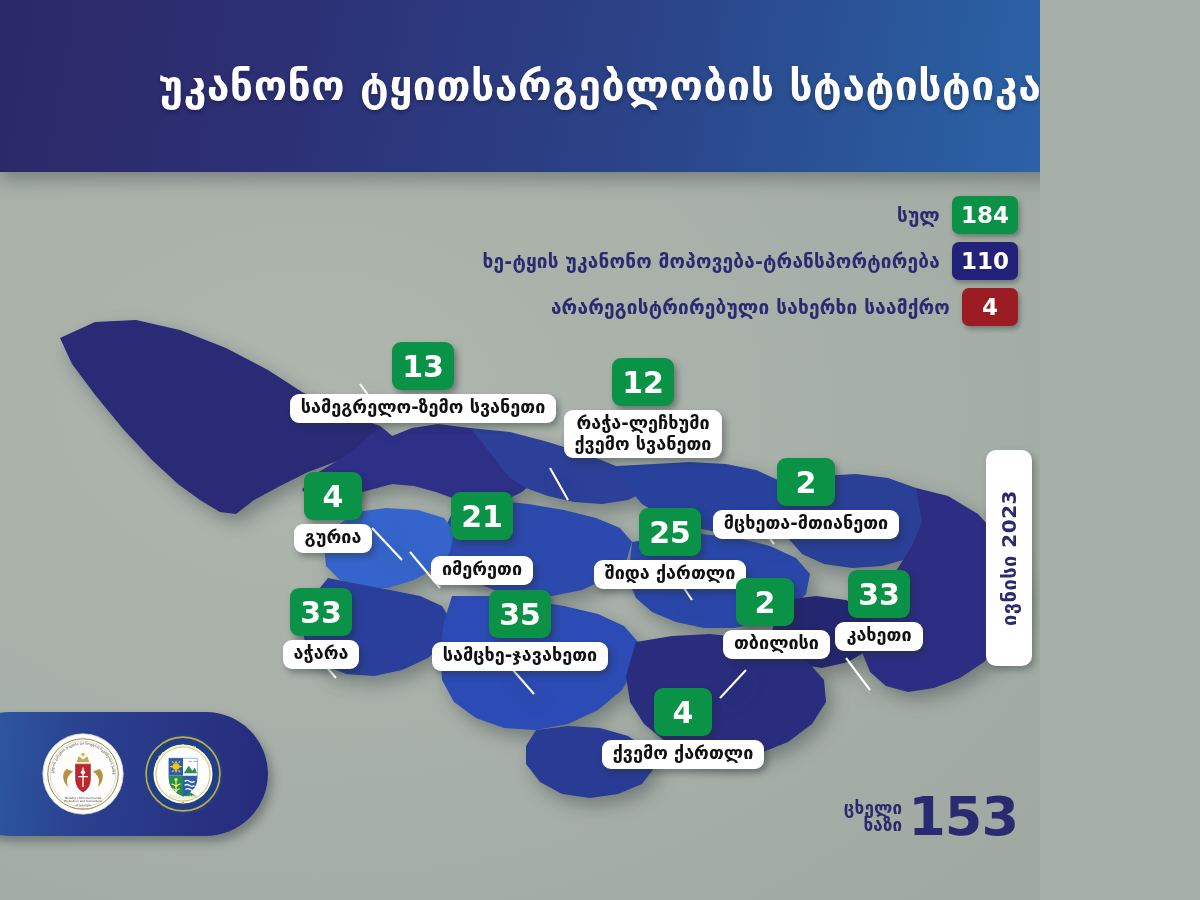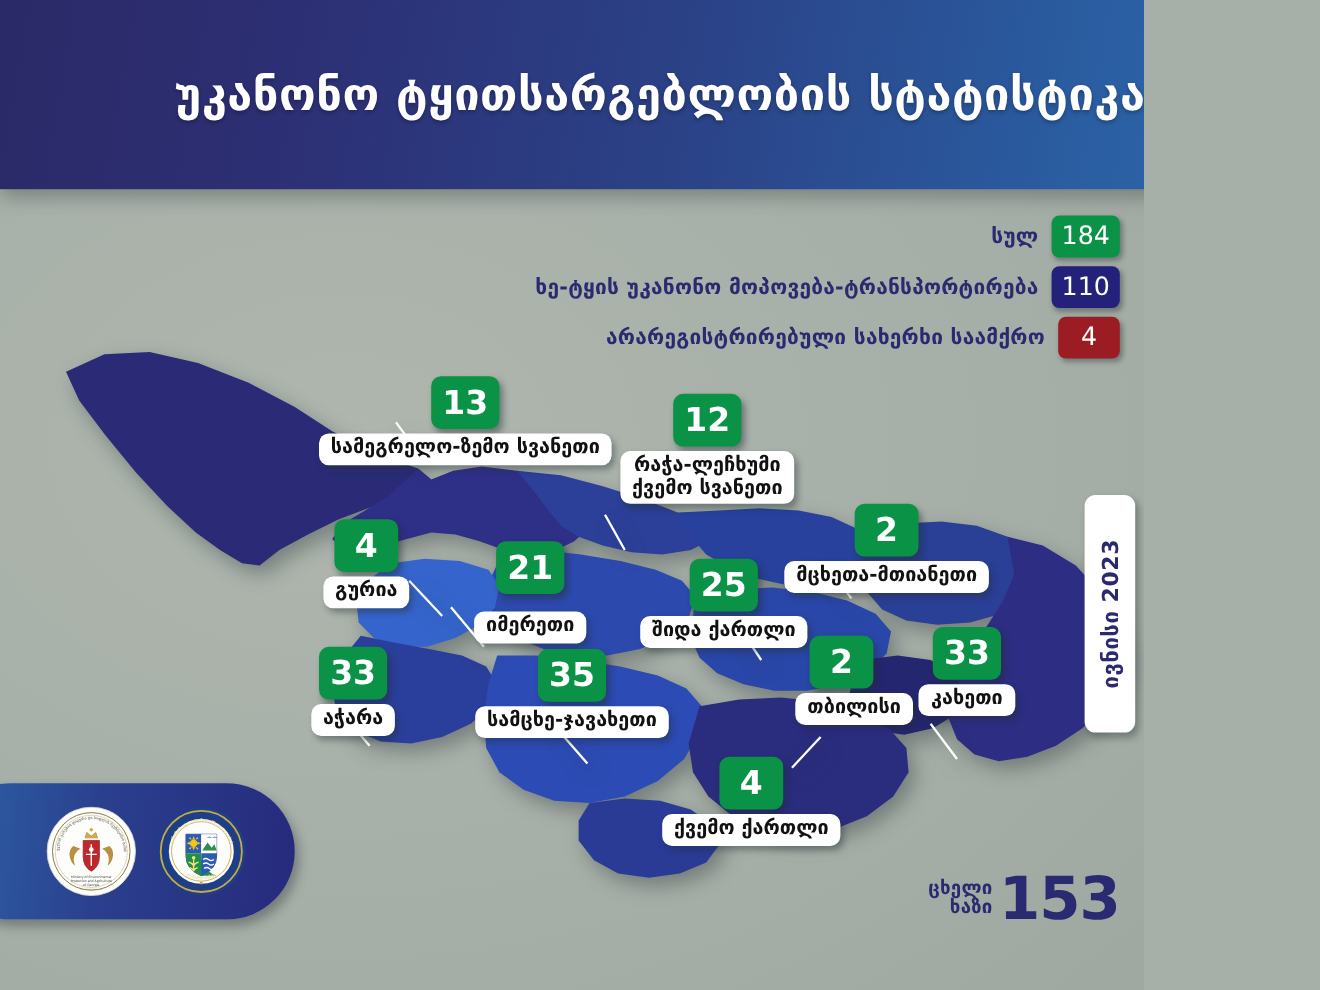--- a/index.html
+++ b/index.html
@@ -50,21 +50,21 @@
     font-size:19px;
     font-weight:700;
     white-space:nowrap;
     text-align:right;
     letter-spacing:.2px;
   }
   .legend-chip {
     min-width:56px; height:38px;
     border-radius:7px;
     display:flex; align-items:center; justify-content:center;
-    color:#fff; font-size:23px; font-weight:400;
+    color:#fff; font-size:23px; font-weight:700;
     padding:0 9px;
     box-shadow: 2px 3px 5px rgba(40,50,55,.42);
   }
 
   
   .map-wrap { position:absolute; left:40px; top:300px; width:1030px; height:520px; }
   .map-wrap svg { width:100%; height:100%; display:block;
     filter: drop-shadow(6px 8px 9px rgba(40,50,55,.40)); }
 
   
@@ -257,21 +257,21 @@
 
     <div class="marker" style="left:382px; top:192px; width:120px;">
       <div style="display:flex; justify-content:center;">
         <div class="badge">21</div>
       </div>
       <div style="display:flex; justify-content:center; margin-top:16px;">
         <div class="namebox">იმერეთი</div>
       </div>
     </div>
 
-    <div class="marker" style="left:538px; top:208px; width:160px;">
+    <div class="marker" style="left:550px; top:208px; width:160px;">
       <div style="display:flex; justify-content:center;">
         <div class="badge">25</div>
       </div>
       <div style="display:flex; justify-content:center; margin-top:4px;">
         <div class="namebox">შიდა ქართლი</div>
       </div>
     </div>
 
     <div class="marker" style="left:660px; top:158px; width:212px;">
       <div style="display:flex; justify-content:center;">

